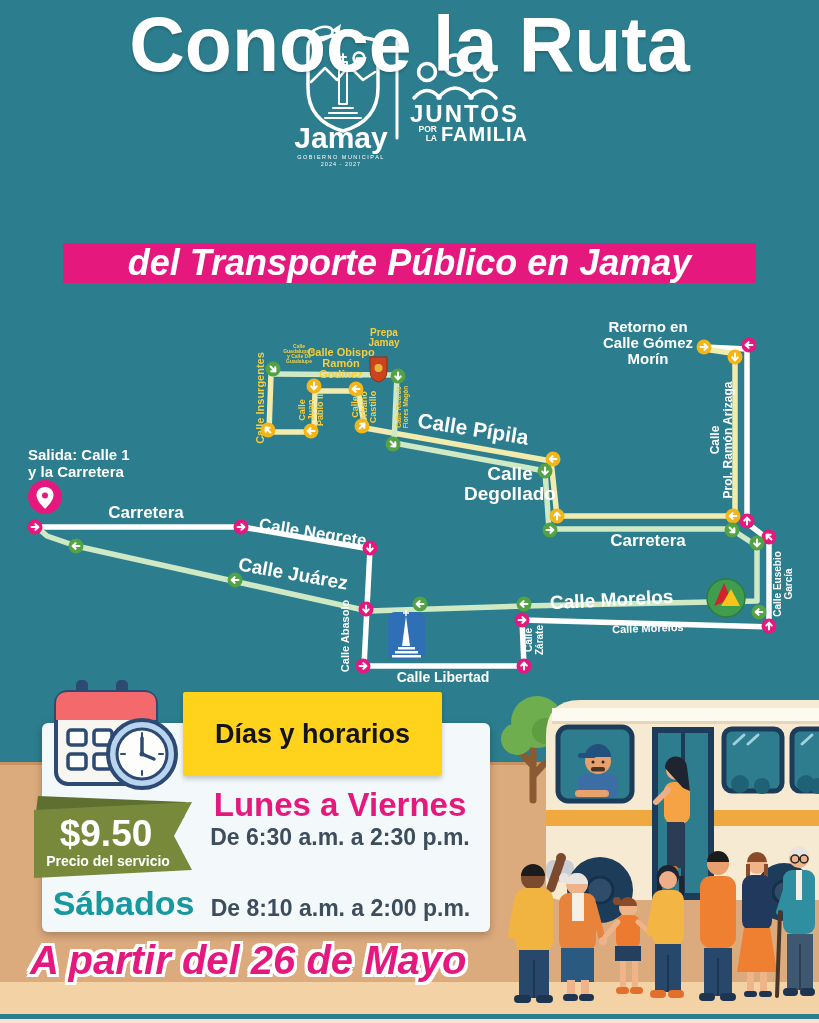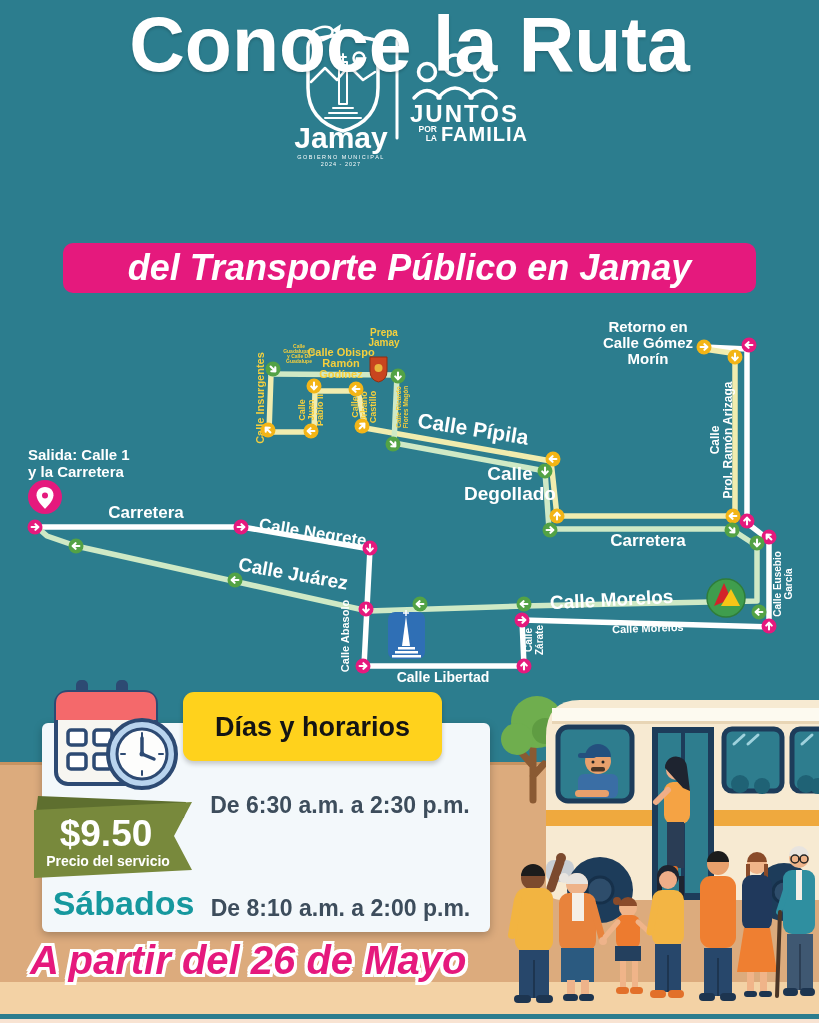--- a/index.html
+++ b/index.html
@@ -11,41 +11,41 @@
   }
   .abs { position:absolute; }
   svg text { font-family:"Liberation Sans", sans-serif; }
 
   .title {
     left:0; top:150; width:100%; text-align:center;
     font-size:77px; font-weight:800; letter-spacing:0; color:#fff;
     text-shadow:0 2px 3px rgba(0,0,0,.18);
   }
   .subtitle-banner {
-    left:63px; top:243px; width:693px; height:50px;
-    background:var(--pink,#e5197d); border-radius:10px;
+    left:63px; top:243px; width:693px; height:40px;
+    background:var(--pink,#e5197d); border-radius:2px;
     display:flex; align-items:center; justify-content:center;
   }
   .subtitle-banner span {
     color:#fff; font-style:italic; font-weight:700; font-size:36px; letter-spacing:0;
   }
 
   .wall  { left:0; top:762px; width:819px; height:220px; background:var(--wall,#dcab7d); border-top:3px solid #c79361; }
   .ground{ left:0; top:982px; width:819px; height:32px; background:var(--ground,#f3d2a5); }
   .strip-teal { left:0; top:1014px; width:819px; height:5px; background:var(--teal,#2c7d8e); }
   .strip-pale { left:0; top:1019px; width:819px; height:4px; background:#f8e3d2; }
 
   .panel {
     left:42px; top:723px; width:448px; height:209px;
     background:var(--panel,#f3f8fb); border-radius:6px;
     box-shadow:0 3px 8px rgba(0,0,0,.25);
   }
   .yellow-banner {
-    left:183px; top:692px; width:259px; height:69px;
-    background:var(--yellow,#ffd21c); border-radius:11px;
+    left:183px; top:692px; width:259px; height:84px;
+    background:var(--yellow,#ffd21c); border-radius:2px;
     box-shadow:0 3px 5px rgba(0,0,0,.2);
     display:flex; align-items:center; justify-content:center;
   }
   .yellow-banner div { font-size:27px; line-height:30px; font-weight:800; color:#141414; }
 
   .weekdays { left:190px; top:786px; width:300px; text-align:center; }
   .weekdays .wd-title { color:var(--pink,#e5197d); font-size:33px; font-weight:800; }
   .weekdays .wd-hour  { color:var(--slate,#3d4d5c); font-size:23px; line-height:26px; font-weight:700; }
   .weekdays .wd-hour:first-of-type { margin-top:6px; }
 
@@ -332,20 +332,21 @@
   </svg>
 
   <svg class="abs" style="left:34px;top:794px" width="164" height="84" viewBox="0 0 164 84">
     <polygon points="4,2 152,8 150,24 2,18" fill="#5e6f2f"></polygon>
     <polygon points="0,16 158,8 140,42 158,76 0,84" fill="#78893c"></polygon>
     <text x="72" y="52" text-anchor="middle" fill="#fff" font-size="37" font-weight="800">$9.50</text>
     <text x="74" y="72" text-anchor="middle" fill="#fff" font-size="14" font-weight="700">Precio del servicio</text>
   </svg>
 
   <div class="abs weekdays">
+    <div class="wd-title">Lunes a Viernes</div>
     <div class="wd-hour">De 6:30 a.m. a 2:30 p.m.</div>
   </div>
   <div class="abs saturday-title">Sábados</div>
   <div class="abs saturday-hour">De 8:10 a.m. a 2:00 p.m.</div>
 
   <div class="abs start-date">A partir del 26 de Mayo</div>
 
   <svg class="abs" style="left:488px;top:678px" width="331" height="345" viewBox="488 678 331 345">
 
     <g>

